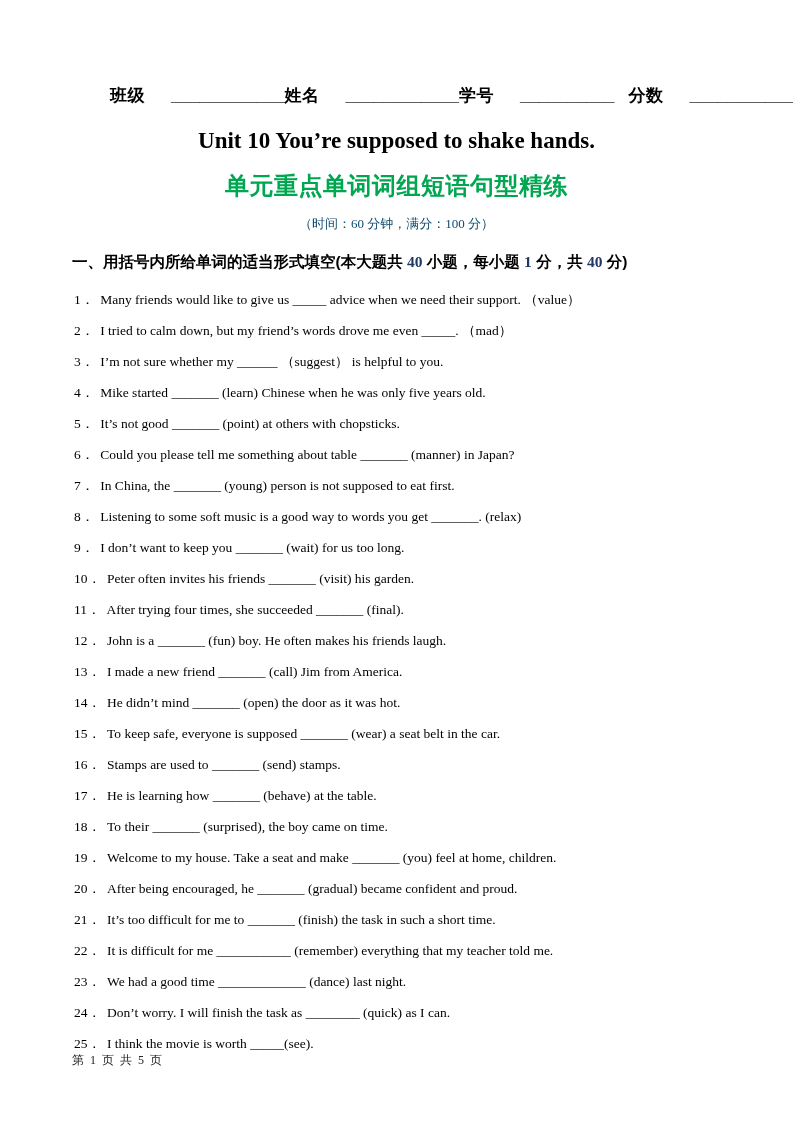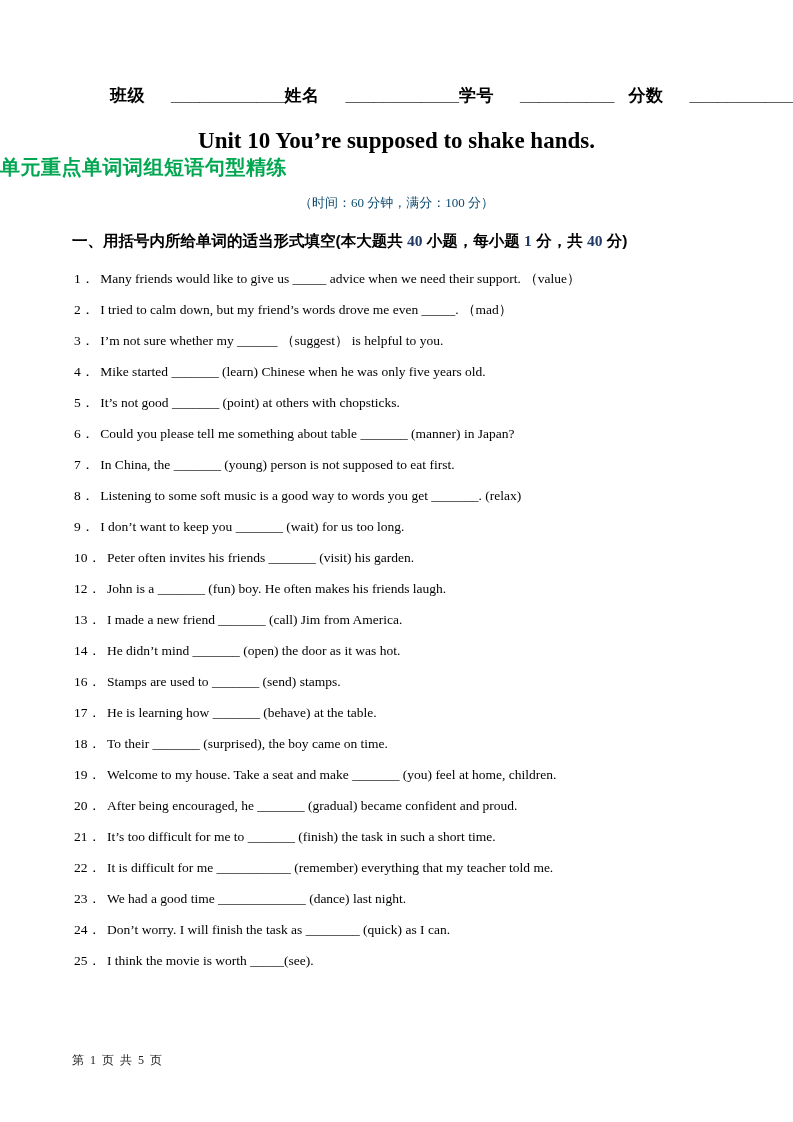--- a/index.html
+++ b/index.html
@@ -31,24 +31,25 @@
   
   .title {
     margin-top: 21px;
     text-align: center;
     font-family: "Liberation Serif", "DejaVu Serif", serif;
     font-weight: bold;
     font-size: 23px;
     color: #000;
   }
   .subtitle {
-    text-align: left;
+    margin-top: 16px;
+    text-align: center;
     font-family: "Liberation Sans", "DejaVu Sans", sans-serif;
     font-weight: bold;
-    font-size: 20px;
+    font-size: 24px;
     color: var(--green, #00A650);
     letter-spacing: 0.5px;
   }
   .exam-info {
     margin-top: 13px;
     text-align: center;
     font-size: 13px;
     color: #0c4a6e;
   }
   
@@ -146,32 +147,40 @@
       </li>
     <li class="question-item">
         <span class="q-num">9．</span>
         <span class="q-text">I don’t want to keep you _______ (wait) for us too long.</span>
       </li>
     <li class="question-item">
         <span class="q-num">10．</span>
         <span class="q-text">Peter often invites his friends _______ (visit) his garden.</span>
       </li>
     <li class="question-item">
+        <span class="q-num">11．</span>
+        <span class="q-text">After trying four times, she succeeded _______ (final).</span>
+      </li>
+    <li class="question-item">
         <span class="q-num">12．</span>
         <span class="q-text">John is a _______ (fun) boy. He often makes his friends laugh.</span>
       </li>
     <li class="question-item">
         <span class="q-num">13．</span>
         <span class="q-text">I made a new friend _______ (call) Jim from America.</span>
       </li>
     <li class="question-item">
         <span class="q-num">14．</span>
         <span class="q-text">He didn’t mind _______ (open) the door as it was hot.</span>
       </li>
     <li class="question-item">
+        <span class="q-num">15．</span>
+        <span class="q-text">To keep safe, everyone is supposed _______ (wear) a seat belt in the car.</span>
+      </li>
+    <li class="question-item">
         <span class="q-num">16．</span>
         <span class="q-text">Stamps are used to _______ (send) stamps.</span>
       </li>
     <li class="question-item">
         <span class="q-num">17．</span>
         <span class="q-text">He is learning how _______ (behave) at the table.</span>
       </li>
     <li class="question-item">
         <span class="q-num">18．</span>
         <span class="q-text">To their _______ (surprised), the boy came on time.</span>

